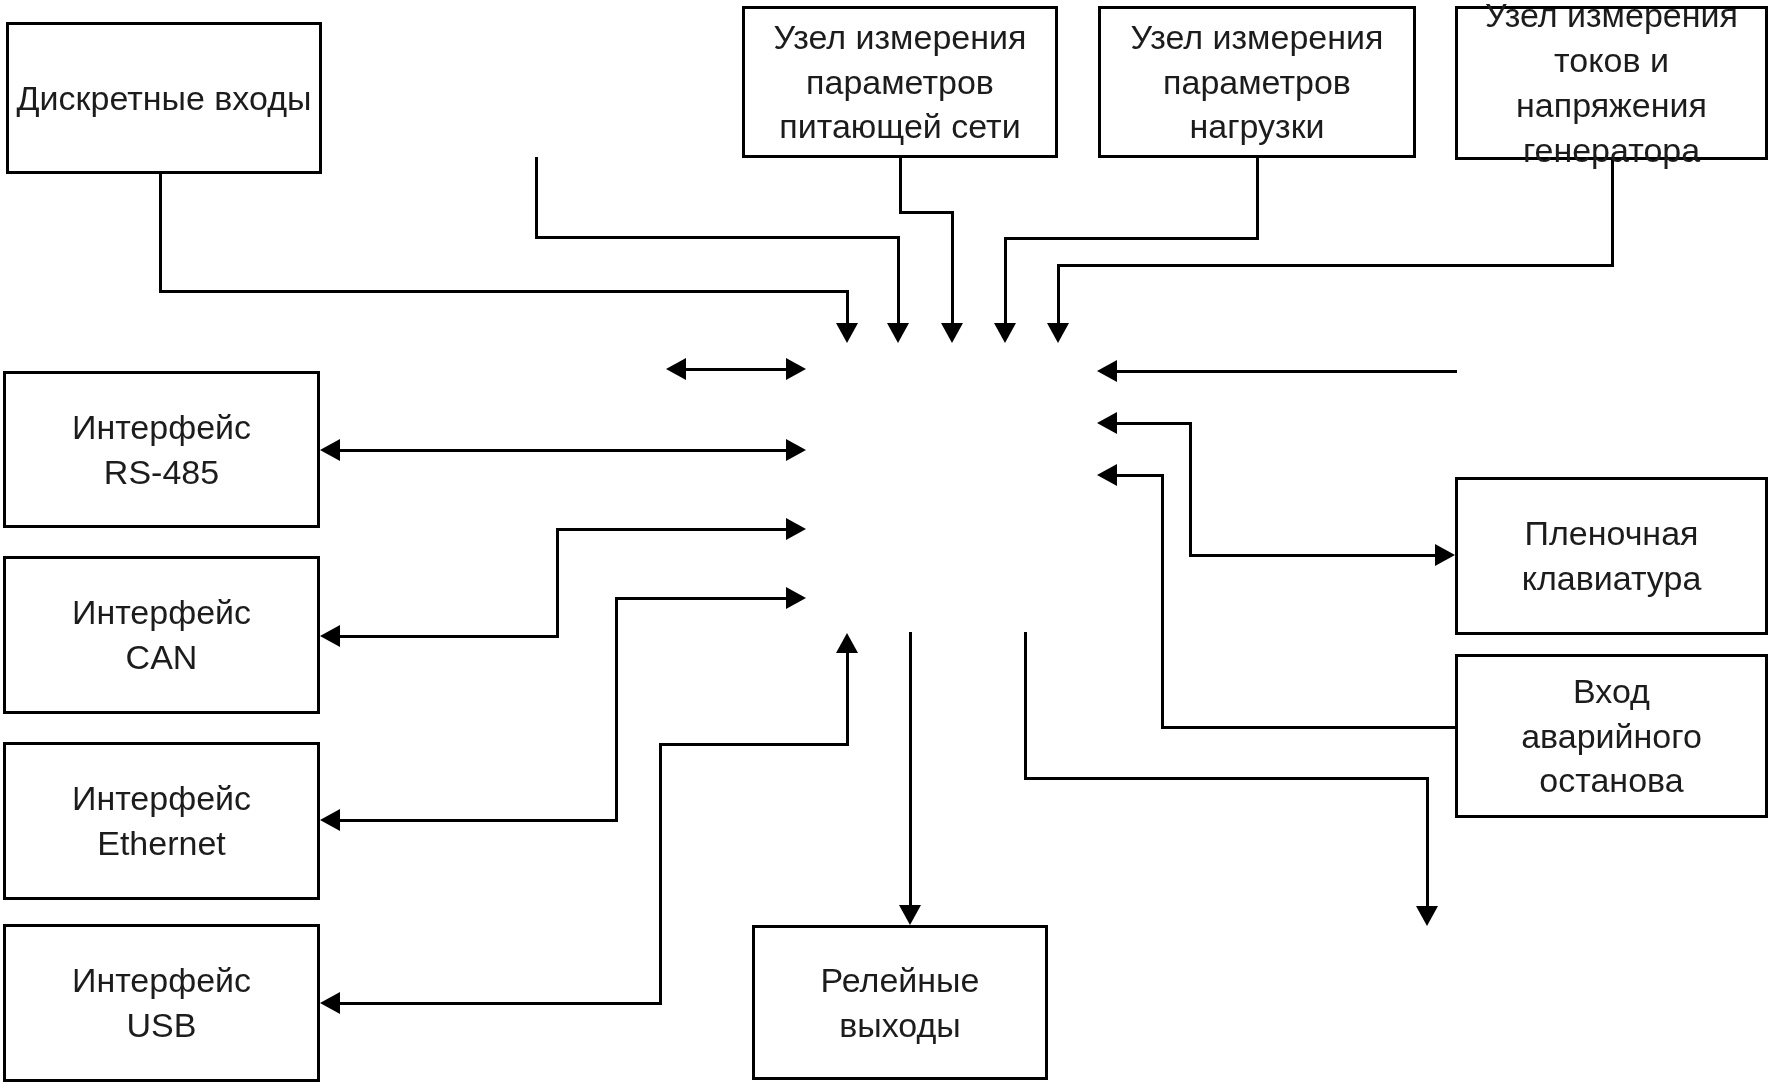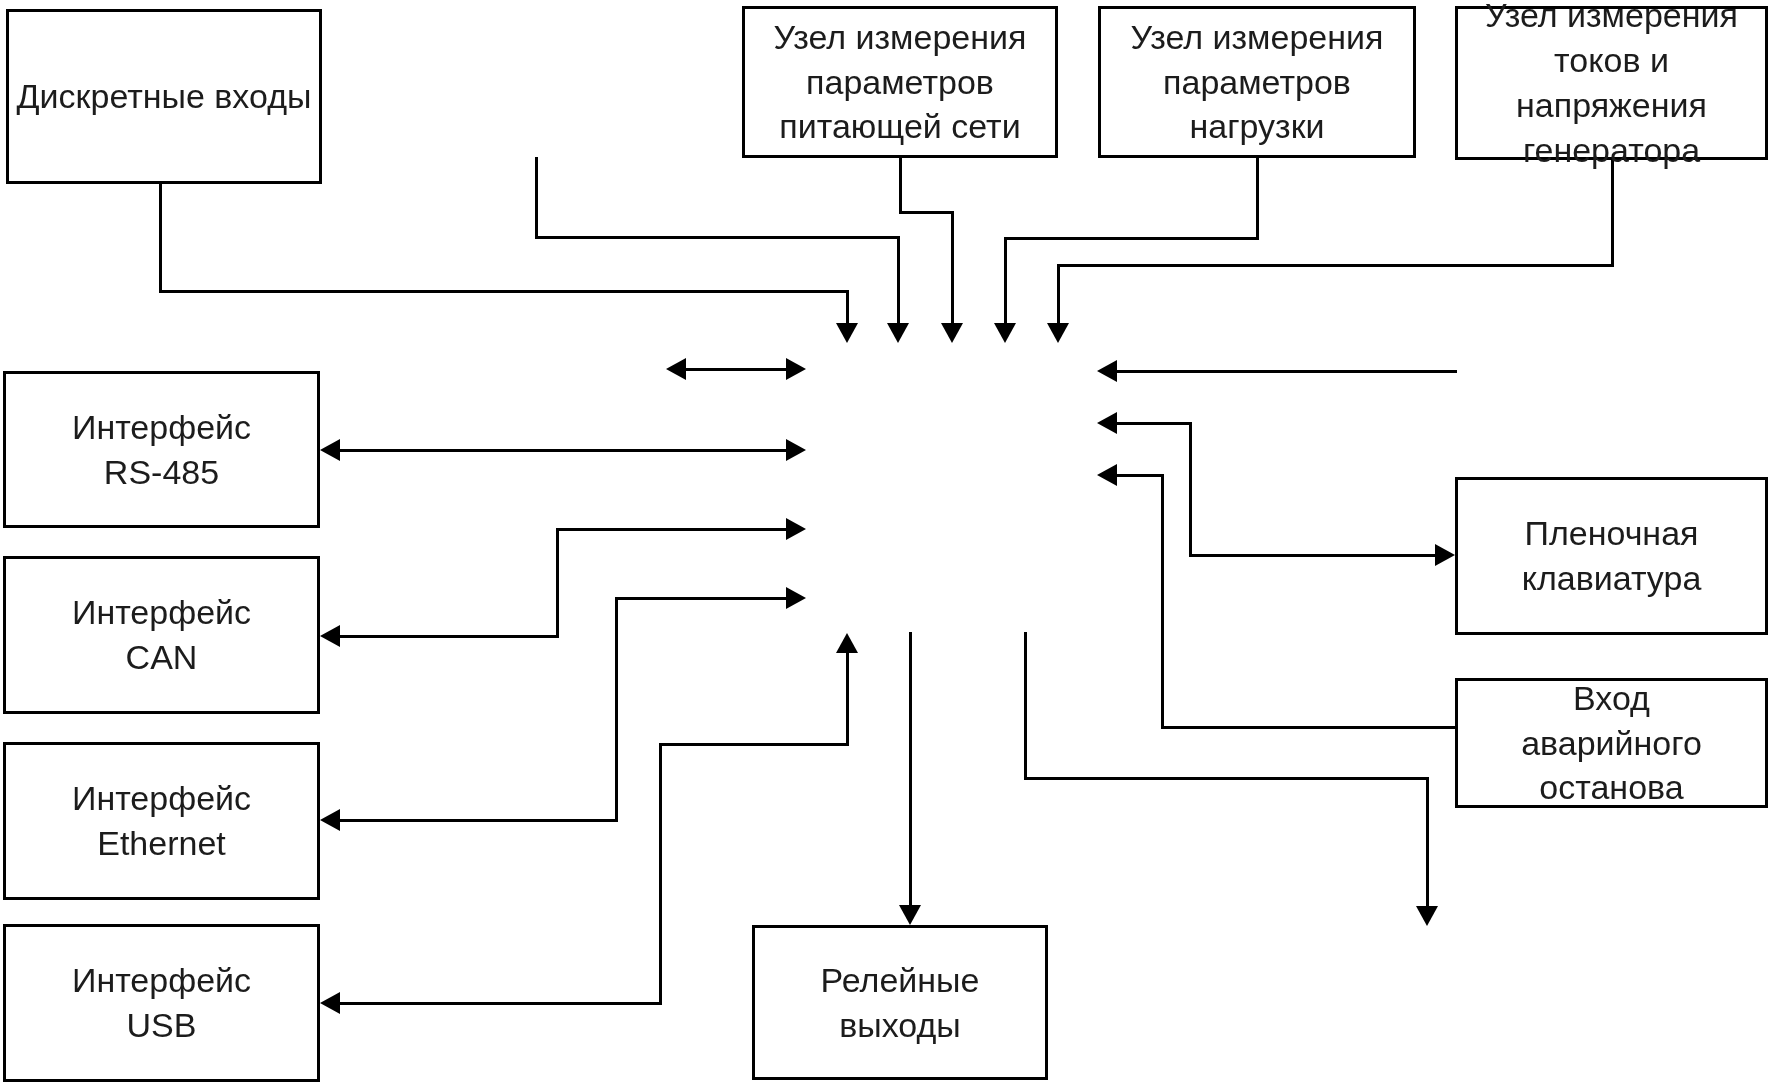--- a/index.html
+++ b/index.html
@@ -124,21 +124,21 @@
         <div class="arrow down" style="left: 899px; top: 905px;"></div>
       </div>
       <div class="edge">
         <div class="seg" style="left: 1024px; top: 632px; width: 3px; height: 148px;"></div>
         <div class="seg" style="left: 1024px; top: 777px; width: 405px; height: 3px;"></div>
         <div class="seg" style="left: 1426px; top: 777px; width: 3px; height: 133px;"></div>
         <div class="arrow down" style="left: 1416px; top: 906px;"></div>
       </div>
     </div>
 
-  <div class="node" style="left:6px;top:9px;width:316px;height:175px">Дискретные входы</div>
+  <div class="node" style="left:6px;top:22px;width:316px;height:152px">Дискретные входы</div>
   <div class="node" style="left:742px;top:6px;width:316px;height:152px">Узел измерения
 параметров
 питающей сети</div>
   <div class="node" style="left:1098px;top:6px;width:318px;height:152px">Узел измерения
 параметров
 нагрузки</div>
   <div class="node" style="left:1455px;top:6px;width:313px;height:154px">Узел измерения
 токов и напряжения
 генератора</div>
 
@@ -147,19 +147,19 @@
 RS-485</div>
   <div class="node" style="left:3px;top:556px;width:317px;height:158px">Интерфейс
 CAN</div>
   <div class="node" style="left:3px;top:742px;width:317px;height:158px">Интерфейс
 Ethernet</div>
   <div class="node" style="left:3px;top:924px;width:317px;height:158px">Интерфейс
 USB</div>
 
   <div class="node" style="left:1455px;top:477px;width:313px;height:158px">Пленочная
 клавиатура</div>
-  <div class="node" style="left:1455px;top:678px;width:313px;height:130px">Вход
+  <div class="node" style="left:1455px;top:654px;width:313px;height:164px">Вход
 аварийного
 останова</div>
 
   <div class="node" style="left:752px;top:925px;width:296px;height:155px">Релейные выходы</div>
 
 </div>
 
 </body></html>

